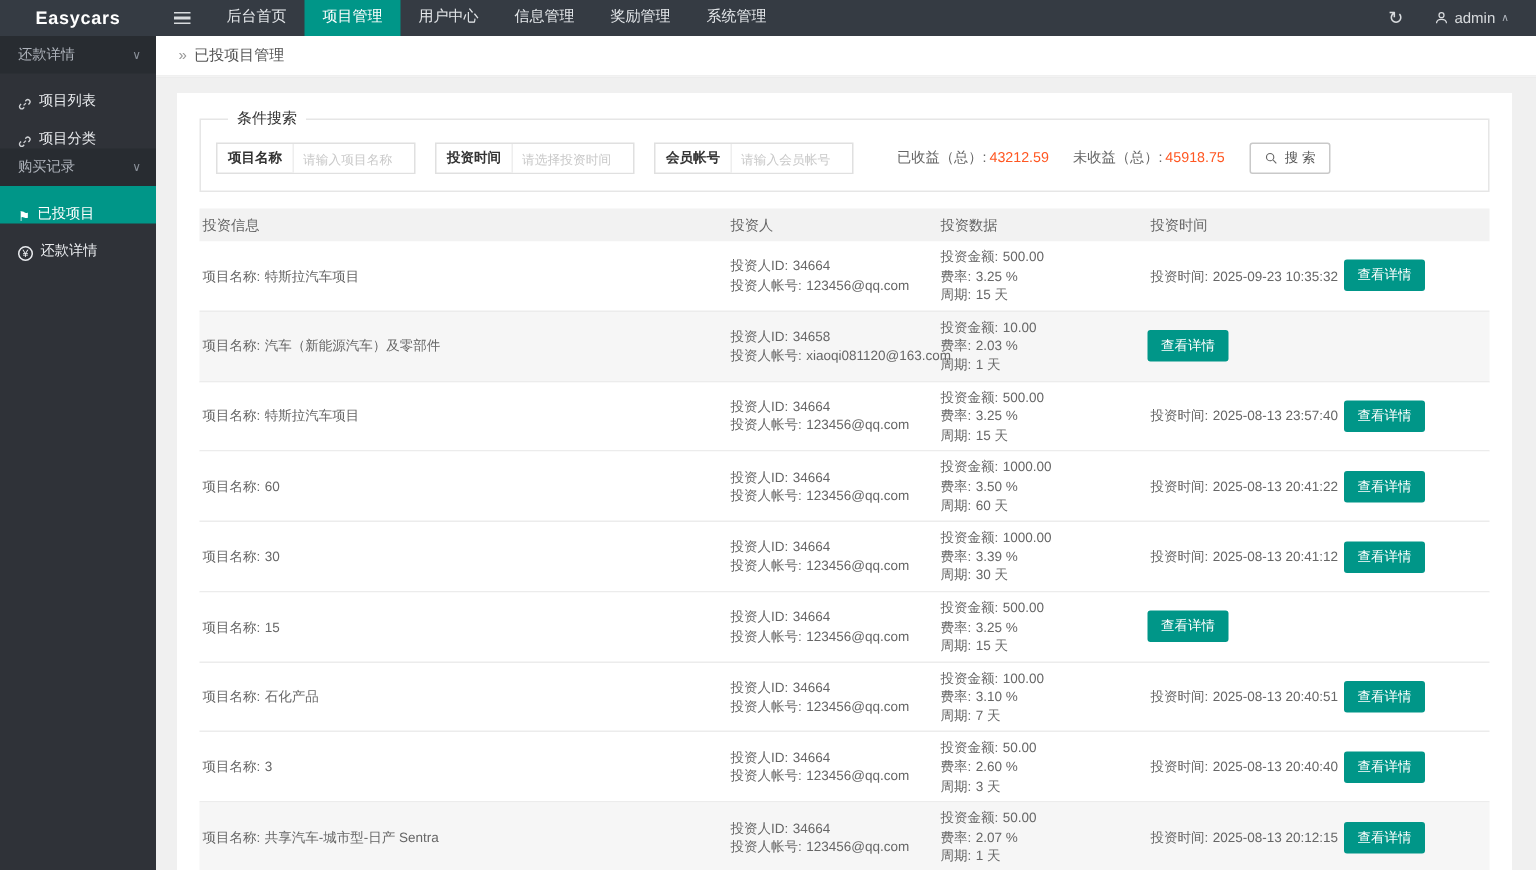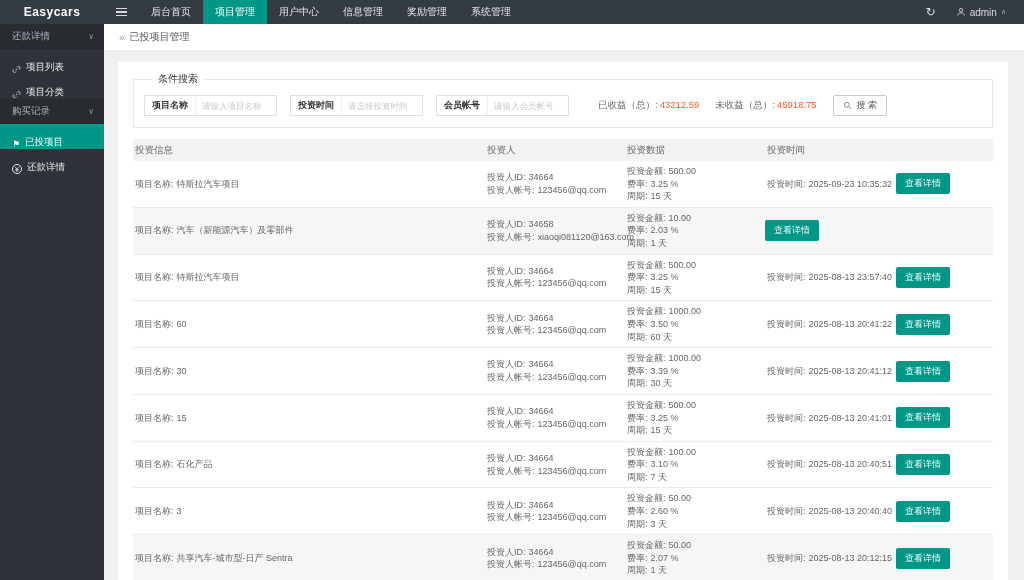--- a/index.html
+++ b/index.html
@@ -294,23 +294,20 @@
     </div>
     <div class="tcell stack">
       <span class="pair"><span class="lbl">投资人ID:</span><span>34664</span></span>
       <span class="pair"><span class="lbl">投资人帐号:</span><span>123456@qq.com</span></span>
     </div>
     <div class="tcell stack">
       <span class="pair"><span class="lbl">投资金额:</span><span>500.00</span></span>
       <span class="pair"><span class="lbl">费率:</span><span>3.25 %</span></span>
       <span class="pair"><span class="lbl">周期:</span><span>15 天</span></span>
     </div>
-    <div class="tcell nowrap">
-      <span class="lbl">投资时间:</span><span>2025-08-13 20:41:01</span>
-    </div>
     <button class="detail-btn">查看详情</button>
   </div>
 
   <div class="trow">
     <div class="tcell nowrap">
       <span class="lbl">项目名称:</span><span>石化产品</span>
     </div>
     <div class="tcell stack">
       <span class="pair"><span class="lbl">投资人ID:</span><span>34664</span></span>
       <span class="pair"><span class="lbl">投资人帐号:</span><span>123456@qq.com</span></span>

